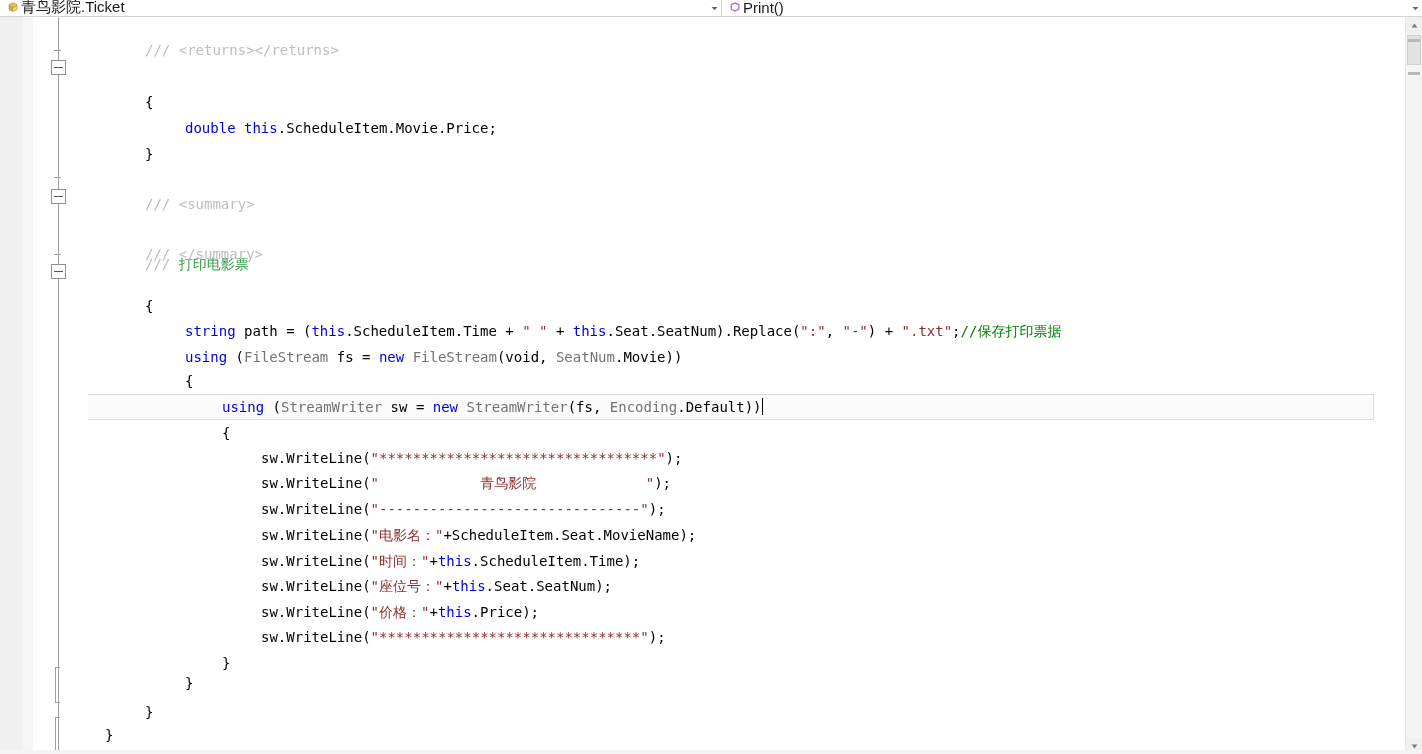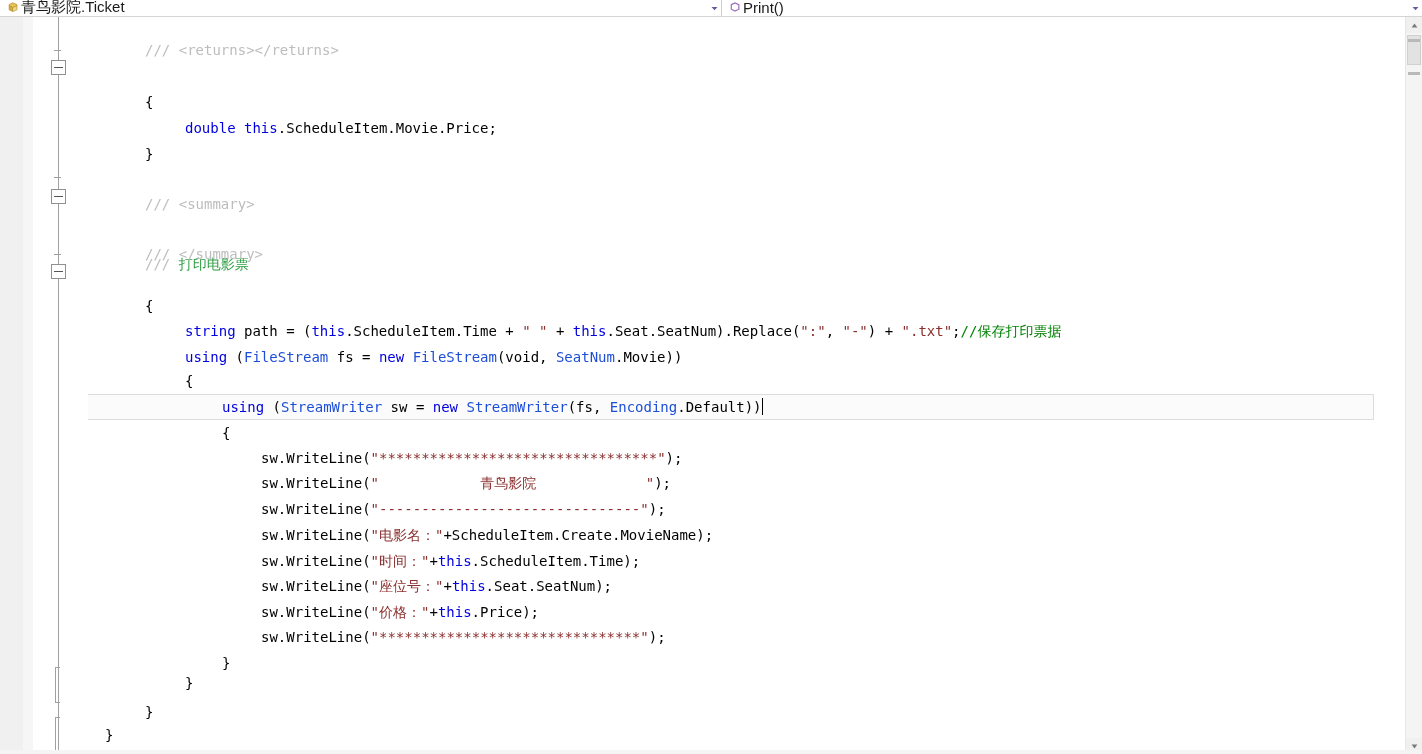--- a/index.html
+++ b/index.html
@@ -190,21 +190,21 @@
     display: inline-block;
     width: 1px;
     height: 17px;
     background: #000;
     vertical-align: -3px;
     margin-left: 0px;
   }
 
   
   .kw      { color: #0000e0; }          
-  .typ     { color: #1d4ed8; }          
+  .typ     { color: #737373; }          
   .str     { color: #8b2f2f; }          
   .cmt     { color: #008000; }          
   .doc     { color: #bdbdbd; }          
   .docsum  { color: #2f9e44; }          
   .pln     { color: #000000; }
 
   
   .vscroll {
     position: absolute;
     right: 0; top: 0;
@@ -325,21 +325,21 @@
         <div class="code-line" style="top: 276px; left: 57px;"><span class="pln">{</span></div>
         <div class="code-line" style="top: 301px; left: 97px;"><span class="kw">string</span><span class="pln"> path = (</span><span class="kw">this</span><span class="pln">.ScheduleItem.Time + </span><span class="str">" "</span><span class="pln"> + </span><span class="kw">this</span><span class="pln">.Seat.SeatNum).Replace(</span><span class="str">":"</span><span class="pln">, </span><span class="str">"-"</span><span class="pln">) + </span><span class="str">".txt"</span><span class="pln">;</span><span class="cmt">//保存打印票据</span></div>
         <div class="code-line" style="top: 327px; left: 97px;"><span class="kw">using</span><span class="pln"> (</span><span class="typ">FileStream</span><span class="pln"> fs = </span><span class="kw">new</span><span class="pln"> </span><span class="typ">FileStream</span><span class="pln">(void, </span><span class="typ">SeatNum</span><span class="pln">.Movie))</span></div>
         <div class="code-line" style="top: 351px; left: 97px;"><span class="pln">{</span></div>
         <div class="current-line-box" style="top: 377px; width: 1310px;"></div>
         <div class="code-line" style="top: 377px; left: 134px;"><span class="kw">using</span><span class="pln"> (</span><span class="typ">StreamWriter</span><span class="pln"> sw = </span><span class="kw">new</span><span class="pln"> </span><span class="typ">StreamWriter</span><span class="pln">(fs, </span><span class="typ">Encoding</span><span class="pln">.Default))</span><span class="caret"></span></div>
         <div class="code-line" style="top: 403px; left: 134px;"><span class="pln">{</span></div>
         <div class="code-line" style="top: 428px; left: 173px;"><span class="pln">sw.WriteLine(</span><span class="str">"*********************************"</span><span class="pln">);</span></div>
         <div class="code-line" style="top: 453px; left: 173px;"><span class="pln">sw.WriteLine(</span><span class="str">"            青鸟影院             "</span><span class="pln">);</span></div>
         <div class="code-line" style="top: 479px; left: 173px;"><span class="pln">sw.WriteLine(</span><span class="str">"-------------------------------"</span><span class="pln">);</span></div>
-        <div class="code-line" style="top: 505px; left: 173px;"><span class="pln">sw.WriteLine(</span><span class="str">"电影名："</span><span class="pln">+ScheduleItem.Create.MovieName);</span></div>
+        <div class="code-line" style="top: 505px; left: 173px;"><span class="pln">sw.WriteLine(</span><span class="str">"电影名："</span><span class="pln">+ScheduleItem.Seat.MovieName);</span></div>
         <div class="code-line" style="top: 531px; left: 173px;"><span class="pln">sw.WriteLine(</span><span class="str">"时间："</span><span class="pln">+</span><span class="kw">this</span><span class="pln">.ScheduleItem.Time);</span></div>
         <div class="code-line" style="top: 556px; left: 173px;"><span class="pln">sw.WriteLine(</span><span class="str">"座位号："</span><span class="pln">+</span><span class="kw">this</span><span class="pln">.Seat.SeatNum);</span></div>
         <div class="code-line" style="top: 582px; left: 173px;"><span class="pln">sw.WriteLine(</span><span class="str">"价格："</span><span class="pln">+</span><span class="kw">this</span><span class="pln">.Price);</span></div>
         <div class="code-line" style="top: 607px; left: 173px;"><span class="pln">sw.WriteLine(</span><span class="str">"*******************************"</span><span class="pln">);</span></div>
         <div class="code-line" style="top: 633px; left: 134px;"><span class="pln">}</span></div>
         <div class="code-line" style="top: 653px; left: 97px;"><span class="pln">}</span></div>
         <div class="code-line" style="top: 682px; left: 57px;"><span class="pln">}</span></div>
         <div class="code-line" style="top: 705px; left: 17px;"><span class="pln">}</span></div>
       </div>
 

